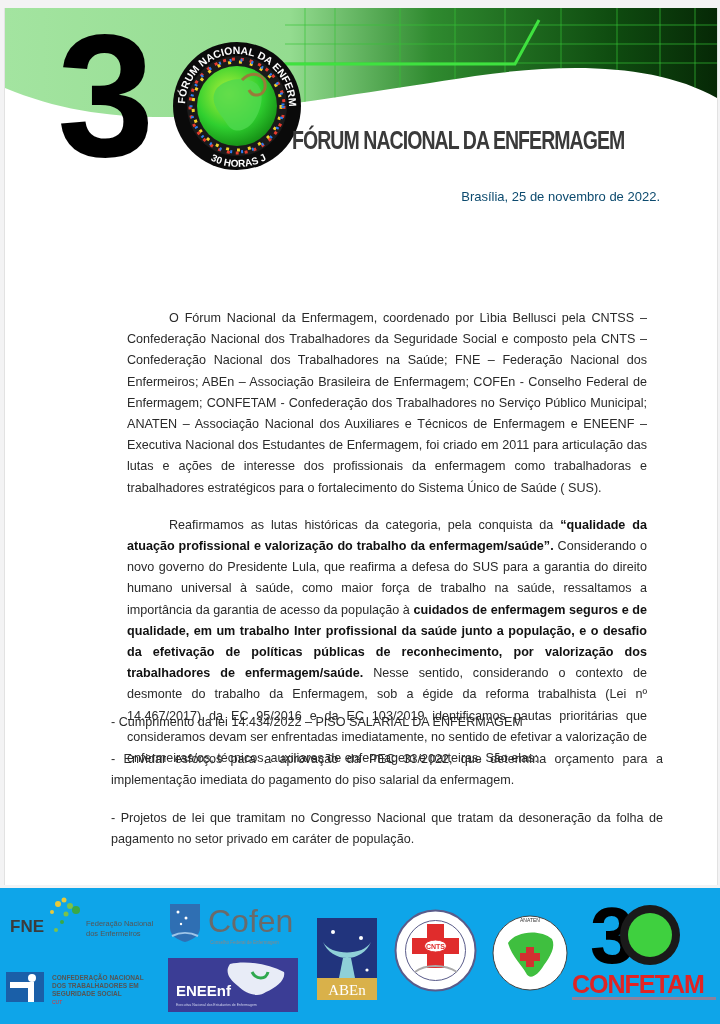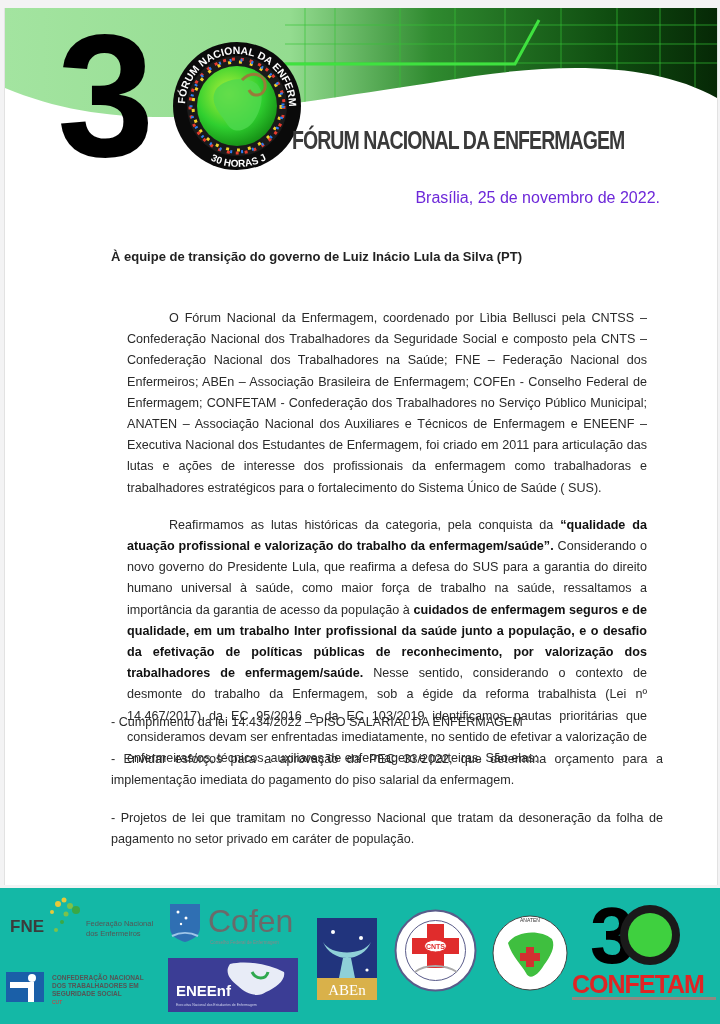--- a/index.html
+++ b/index.html
@@ -16,34 +16,34 @@
   }
   .banner { position: absolute; left: 0; top: 0; width: 712px; height: 120px; }
   .logo30 { position: absolute; left: 52px; top: 10px; width: 260px; height: 170px; }
   .header-title {
     position: absolute; left: 287px; top: 118px;
     font-family: "Liberation Sans", sans-serif; font-weight: bold;
     font-size: 25px; letter-spacing: -1.2px; color: #3a3a3a;
     transform: scaleX(0.78); transform-origin: left center; white-space: nowrap;
   }
   .date {
-    position: absolute; right: 57px; top: 181px; font-size: 16px; color: #6d28d9;
+    position: absolute; right: 57px; top: 181px; font-size: 13px; color: #0c4a6e;
   }
   .addressee {
     position: absolute; left: 106px; top: 241px; font-size: 13px; font-weight: bold; color: #222;
   }
   .body-text {
     position: absolute; left: 106px; top: 284px; width: 552px;
     font-size: 12.6px; line-height: 21.2px; color: #2a2a2a; text-align: justify;
   }
   .body-text p { margin: 16px; text-indent: 42px; }
   .body-text b { color: #111; }
   .bullets { position: absolute; left: 106px; top: 688px; width: 552px; font-size: 12.6px; line-height: 21.2px; color: #2a2a2a; text-align: justify; }
   .bullets p { margin: 16px 0 14px 0; }
-  .footer { position: absolute; left: 0; top: 888px; width: 720px; height: 136px; background: #14b8a6; }
+  .footer { position: absolute; left: 0; top: 888px; width: 720px; height: 136px; background: #0ea5e9; }
   .logo { position: absolute; }
   .fne { left: 8px; top: 8px; width: 160px; height: 46px; }
   .cofen { left: 168px; top: 14px; width: 140px; height: 44px; }
   .cnts-seg { left: 4px; top: 78px; width: 160px; height: 42px; }
   .eneenf { left: 168px; top: 70px; width: 130px; height: 54px; background: #3b3d95; }
   .aben { left: 317px; top: 30px; width: 60px; height: 82px; }
   .cnts { left: 393px; top: 20px; width: 85px; height: 85px; }
   .anaten { left: 490px; top: 25px; width: 80px; height: 80px; }
   .confetam { left: 568px; top: 5px; width: 152px; height: 115px; }
 </style>
@@ -106,21 +106,20 @@
     </text>
     <path id="ringBot" d="M150,140 A58,58 0 0 0 212,140" fill="none"></path>
     <text font-family="Liberation Sans, sans-serif" font-weight="bold" font-size="10" fill="#fff">
       <textPath href="#ringBot" startOffset="4">30 HORAS JÁ!</textPath>
     </text>
   </svg>
 
   <div class="header-title">FÓRUM NACIONAL DA ENFERMAGEM</div>
 
   <div class="date">Brasília, 25 de novembro de 2022.</div>
-  <div class="addressee">À equipe de transição do governo de Luiz Inácio Lula da Silva (PT)</div>
 
   <div class="body-text">
     <p>O Fórum Nacional da Enfermagem, coordenado por Lìbia Bellusci pela CNTSS – Confederação Nacional dos Trabalhadores da Seguridade Social  e composto pela CNTS – Confederação Nacional dos Trabalhadores na Saúde; FNE – Federação Nacional dos Enfermeiros; ABEn – Associação Brasileira de Enfermagem; COFEn - Conselho Federal de Enfermagem; CONFETAM - Confederação dos Trabalhadores no Serviço Público Municipal; ANATEN – Associação Nacional dos Auxiliares e Técnicos de Enfermagem e ENEENF – Executiva Nacional dos Estudantes de Enfermagem, foi criado em 2011 para articulação das lutas e  ações de interesse dos profissionais da enfermagem como trabalhadoras e trabalhadores estratégicos para o fortalecimento do Sistema Único de Saúde ( SUS).</p>
     <p><span>Reafirmamos as lutas históricas da categoria, pela conquista da </span><b>“qualidade da atuação profissional e valorização do trabalho da enfermagem/saúde”.</b><span> Considerando o novo governo do Presidente Lula, que reafirma a defesa do SUS para a garantia do direito humano universal à saúde, como maior força de trabalho na saúde, ressaltamos a importância da garantia de acesso da população à </span><b>cuidados de enfermagem seguros e de qualidade, em um trabalho Inter profissional da saúde junto a população, e o desafio da efetivação de políticas públicas de reconhecimento, por valorização dos trabalhadores de enfermagem/saúde.</b><span> Nesse sentido, considerando o contexto de desmonte do trabalho da Enfermagem, sob a égide da reforma trabalhista (Lei nº 14.467/2017) da EC 95/2016 e da EC 103/2019 identificamos pautas prioritárias que consideramos devam ser enfrentadas imediatamente, no sentido de efetivar a valorização de enfermeiras/os, técnicos, auxiliares de enfermagem e parteiras.  São elas:</span></p>
   </div>
 
   <div class="bullets">
     <p>- Cumprimento da lei 14.434/2022 – PISO SALARIAL DA ENFERMAGEM</p>
     <p>- Envidar esforços para a aprovação da PEC 33/2022, que determina orçamento para a implementação imediata do pagamento do piso salarial da enfermagem.</p>
     <p>- Projetos de lei que tramitam no Congresso Nacional que tratam da desoneração da folha de pagamento no setor privado em caráter de população.</p>

